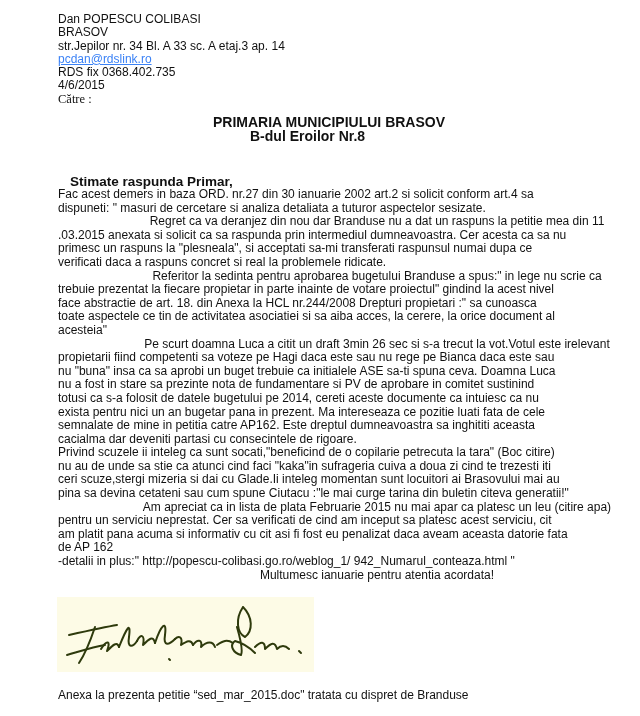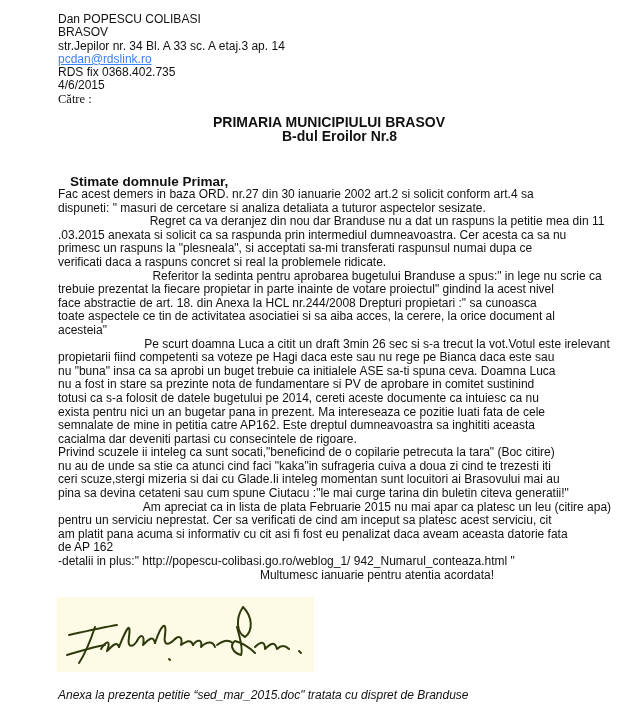--- a/index.html
+++ b/index.html
@@ -4,46 +4,46 @@
 <style>
   html, body { margin: 0; padding: 0; background: #ffffff; }
   body { width: 640px; height: 716px; position: relative; overflow: hidden;
          font-family: "Liberation Sans", sans-serif; color: #111; }
   .sender { position: absolute; left: 58px; top: 13px; font-size: 12px; line-height: 13.3px; }
   .sender div { white-space: nowrap; }
   .sender a { color: #3b82f6; text-decoration: underline; }
   .catre { font-family: "Liberation Serif", serif; font-size: 12.5px; }
   .recipient { position: absolute; top: 115px; font-weight: bold; font-size: 14px; line-height: 14px; white-space: nowrap; }
   .rec1 { left: 213px; }
-  .rec2 { left: 250px; top: 129px; margin-left: 32px; }
+  .rec2 { left: 250px; top: 129px; }
   .salut { position: absolute; left: 70px; top: 174px; font-weight: bold; font-size: 13.5px; white-space: nowrap; }
   .body { position: absolute; left: 58px; top: 188px; width: 580px; font-size: 12px; line-height: 13.6px; }
   .body .ln { white-space: nowrap; }
   .ind { padding-left: 58px; text-align: center; }
   .sig { position: absolute; left: 57px; top: 597px; width: 257px; height: 75px; background: #fdfbe6; }
   .sig svg { position: absolute; left: 0; top: 0; }
-  .annex { position: absolute; left: 58px; top: 688px; font-size: 12px; white-space: nowrap; font-style: italic; }
+  .annex { position: absolute; left: 58px; top: 688px; font-size: 12px; white-space: nowrap; }
 </style>
 </head>
 <body>
 
 <div class="sender">
   <div>Dan POPESCU COLIBASI</div>
   <div>BRASOV</div>
   <div>str.Jepilor nr. 34 Bl. A 33 sc. A etaj.3 ap. 14</div>
   <div><a>pcdan@rdslink.ro</a></div>
   <div>RDS fix 0368.402.735</div>
   <div>4/6/2015</div>
   <div class="catre">Către :</div>
 </div>
 
 <div class="recipient rec1">PRIMARIA MUNICIPIULUI BRASOV</div>
 <div class="recipient rec2">B-dul Eroilor Nr.8</div>
 
-<div class="salut">Stimate domnule Primar,</div>
+<div class="salut">Stimate raspunda Primar,</div>
 
 <div class="body" id="letter-body">
     <div class="ln">Fac acest demers in baza ORD. nr.27 din 30 ianuarie 2002 art.2 si solicit  conform art.4 sa</div>
     <div class="ln">dispuneti: " masuri de cercetare si analiza detaliata a tuturor aspectelor sesizate.</div>
     <div class="ln ind">Regret ca va deranjez din nou dar Branduse nu a dat un raspuns la  petitie  mea din 11</div>
     <div class="ln">.03.2015 anexata si solicit ca sa raspunda prin intermediul dumneavoastra. Cer acesta ca sa nu</div>
     <div class="ln">primesc un raspuns la "plesneala", si acceptati sa-mi transferati raspunsul numai dupa ce</div>
     <div class="ln">verificati daca a raspuns concret si real la problemele ridicate.</div>
     <div class="ln ind">Referitor la sedinta pentru aprobarea bugetului Branduse a spus:" in lege nu scrie ca</div>
     <div class="ln">trebuie prezentat la fiecare propietar in parte inainte de votare proiectul" gindind la acest nivel</div>

